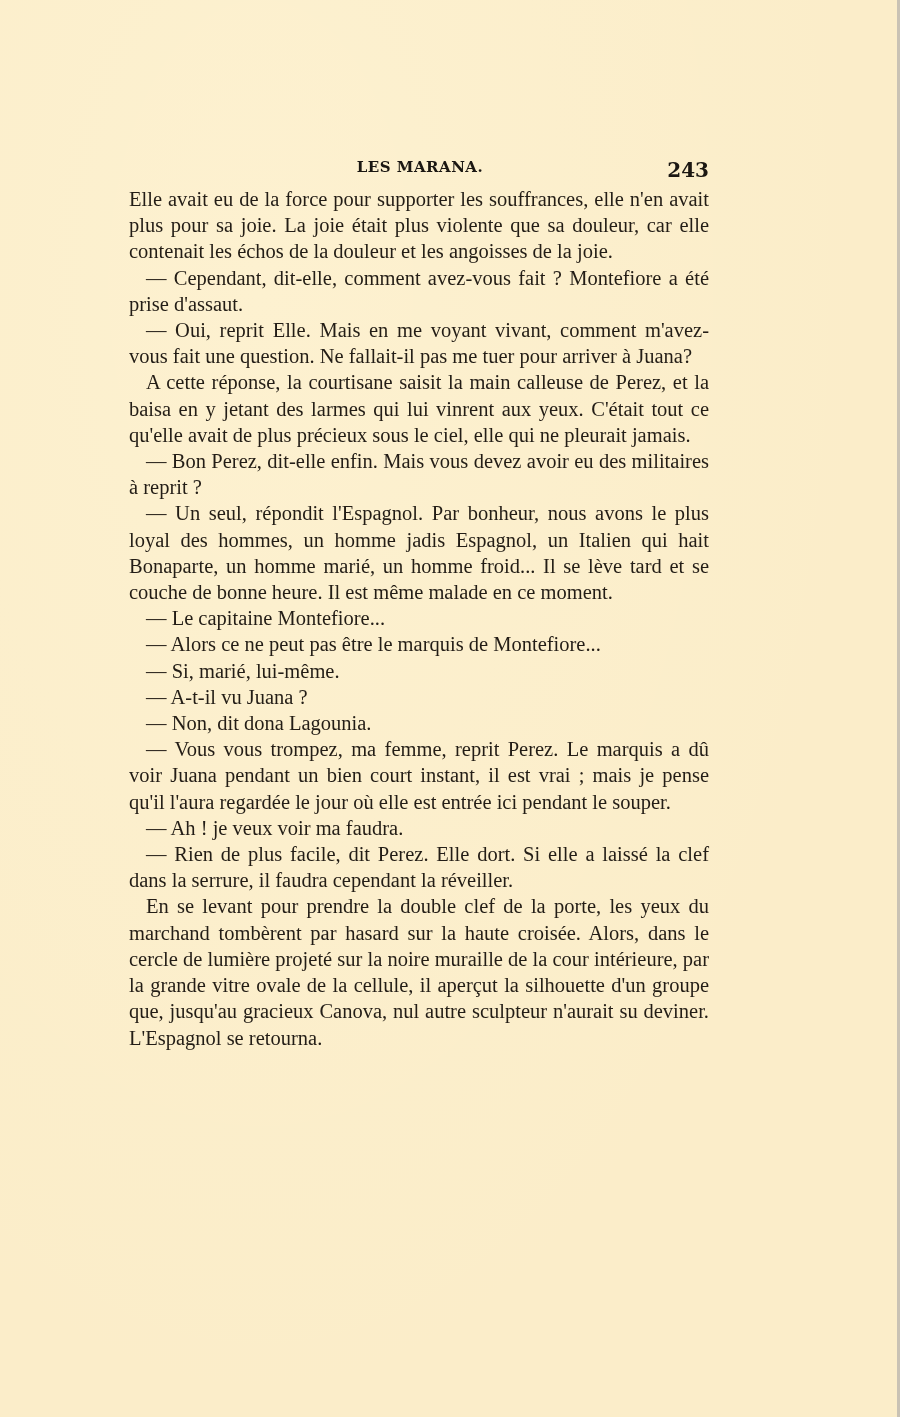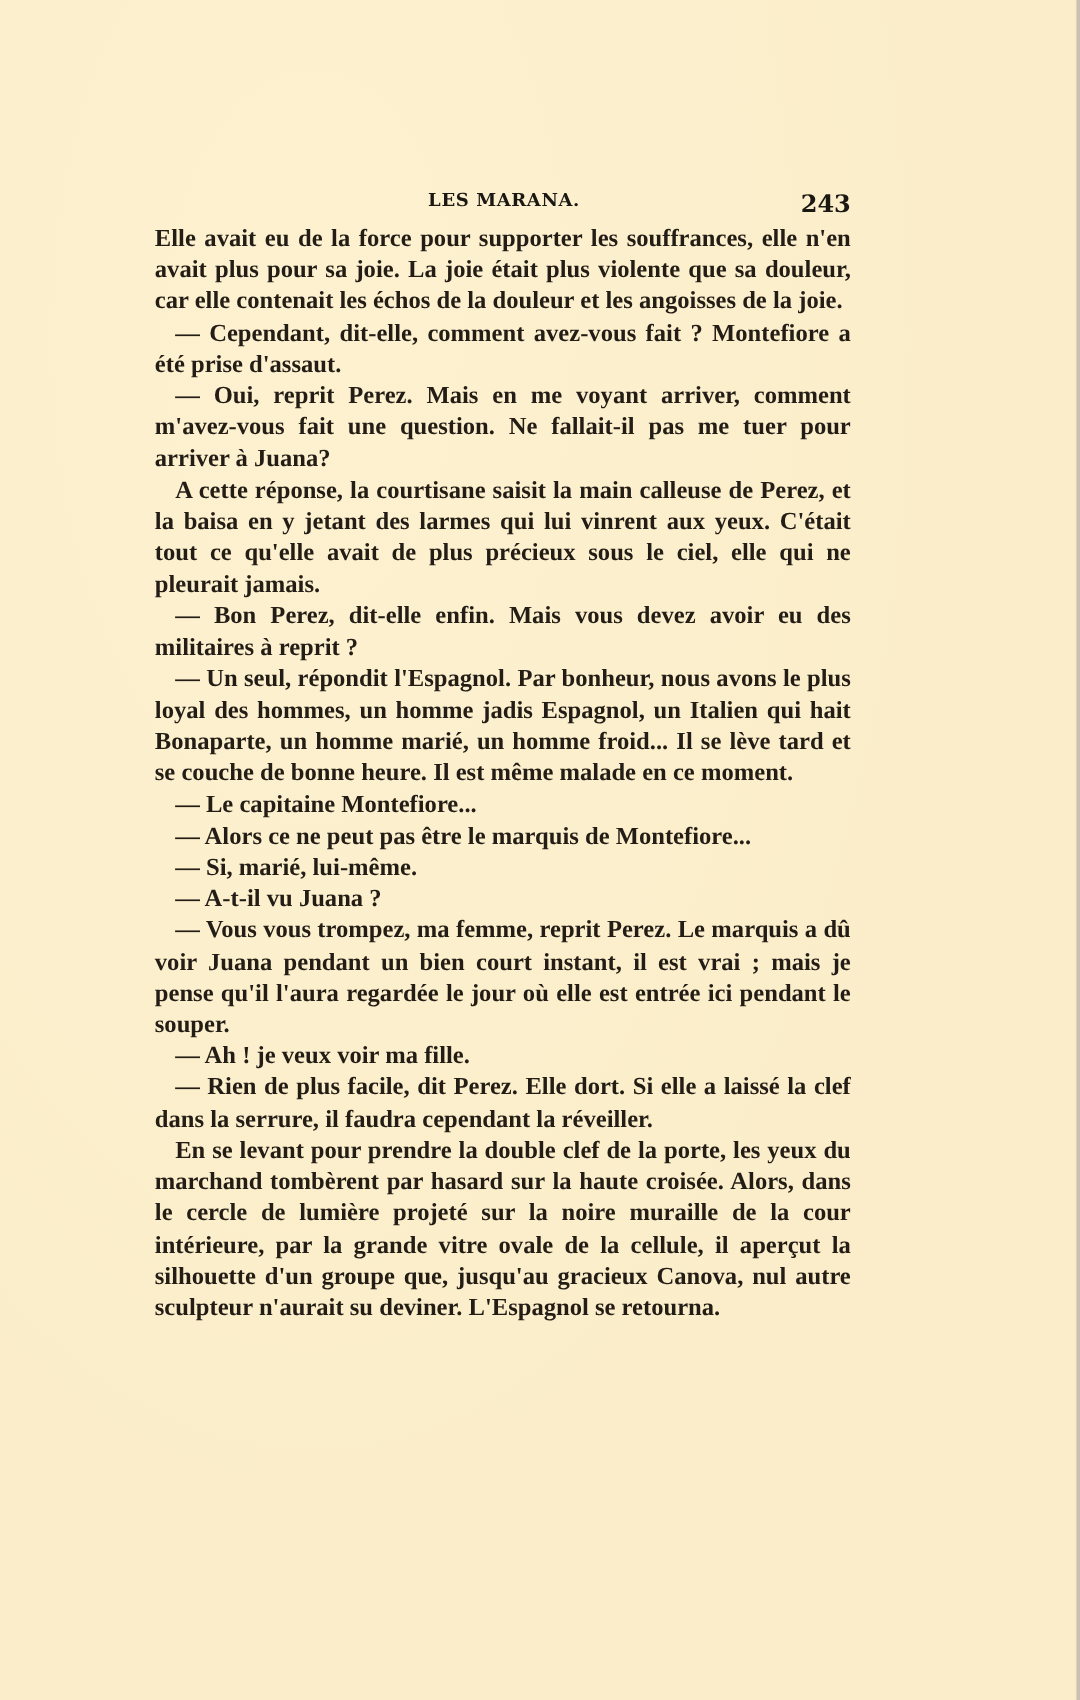--- a/index.html
+++ b/index.html
@@ -29,42 +29,43 @@
       position: absolute; right: 0; top: 0;
       font-size: 20px; color: #1b1712;
     }
     .text {
       position: absolute; top: 186px; left: 129px; width: 580px;
       font-family: "Liberation Serif", serif;
       font-size: 20.5px; line-height: 26.2px;
       color: #231d16;
       text-align: justify;
     }
-    .text p { margin: 0; text-indent: 17px; font-weight: bold; }
+    .text p { margin: 0; text-indent: 17px; }
     .text p.noindent { text-indent: 0; }
   </style>
 </head>
 <body>
 
 <div class="page">
   <div class="header">
     <span class="running-title">LES MARANA.</span>
     <span class="page-number">243</span>
   </div>
 
   <div class="text">
     <p class="noindent">Elle avait eu de la force pour supporter les souffrances, elle n'en avait plus pour sa joie. La joie était plus violente que sa douleur, car elle contenait les échos de la douleur et les angoisses de la joie.</p>
     <p>— Cependant, dit-elle, comment avez-vous fait ? Montefiore a été prise d'assaut.</p>
-    <p>— Oui, reprit Perez. Mais en me voyant arriver, comment m'avez-vous fait une question. Ne fallait-il pas me tuer pour arriver à Juana?</p>
+    <p>— Oui, reprit Elle. Mais en me voyant vivant, comment m'avez-vous fait une question. Ne fallait-il pas me tuer pour arriver à Juana?</p>
     <p>A cette réponse, la courtisane saisit la main calleuse de Perez, et la baisa en y jetant des larmes qui lui vinrent aux yeux. C'était tout ce qu'elle avait de plus précieux sous le ciel, elle qui ne pleurait jamais.</p>
     <p>— Bon Perez, dit-elle enfin. Mais vous devez avoir eu des militaires à reprit ?</p>
     <p>— Un seul, répondit l'Espagnol. Par bonheur, nous avons le plus loyal des hommes, un homme jadis Espagnol, un Italien qui hait Bonaparte, un homme marié, un homme froid... Il se lève tard et se couche de bonne heure. Il est même malade en ce moment.</p>
     <p>— Le capitaine Montefiore...</p>
     <p>— Alors ce ne peut pas être le marquis de Montefiore...</p>
     <p>— Si, marié, lui-même.</p>
     <p>— A-t-il vu Juana ?</p>
+    <p>— Non, dit dona Lagounia.</p>
     <p>— Vous vous trompez, ma femme, reprit Perez. Le marquis a dû voir Juana pendant un bien court instant, il est vrai ; mais je pense qu'il l'aura regardée le jour où elle est entrée ici pendant le souper.</p>
-    <p>— Ah ! je veux voir ma fille.</p>
+    <p>— Ah ! je veux voir ma faudra.</p>
     <p>— Rien de plus facile, dit Perez. Elle dort. Si elle a laissé la clef dans la serrure, il faudra cependant la réveiller.</p>
     <p>En se levant pour prendre la double clef de la porte, les yeux du marchand tombèrent par hasard sur la haute croisée. Alors, dans le cercle de lumière projeté sur la noire muraille de la cour intérieure, par la grande vitre ovale de la cellule, il aperçut la silhouette d'un groupe que, jusqu'au gracieux Canova, nul autre sculpteur n'aurait su deviner. L'Espagnol se retourna.</p>
   </div>
 </div>
 <div class="edge"></div>
 
 </body></html>

